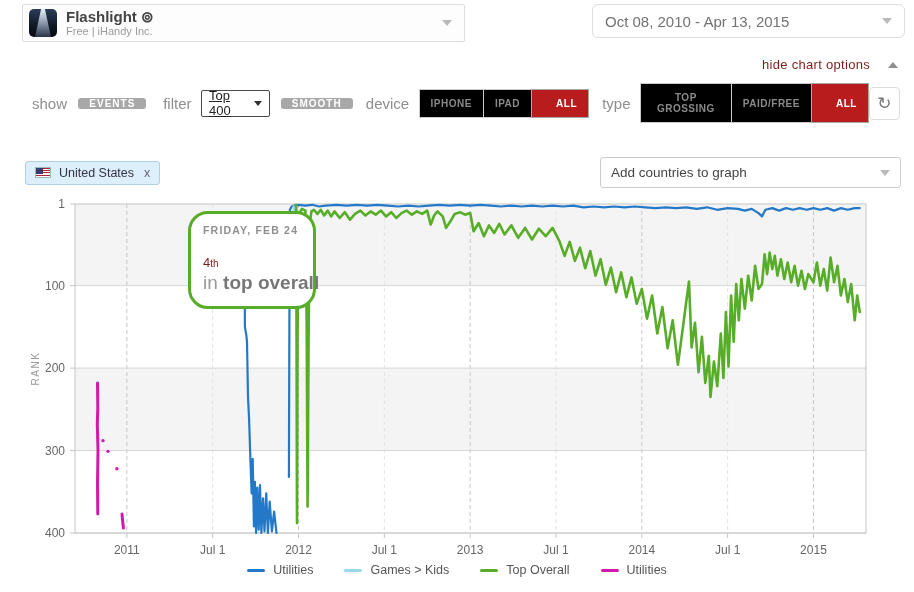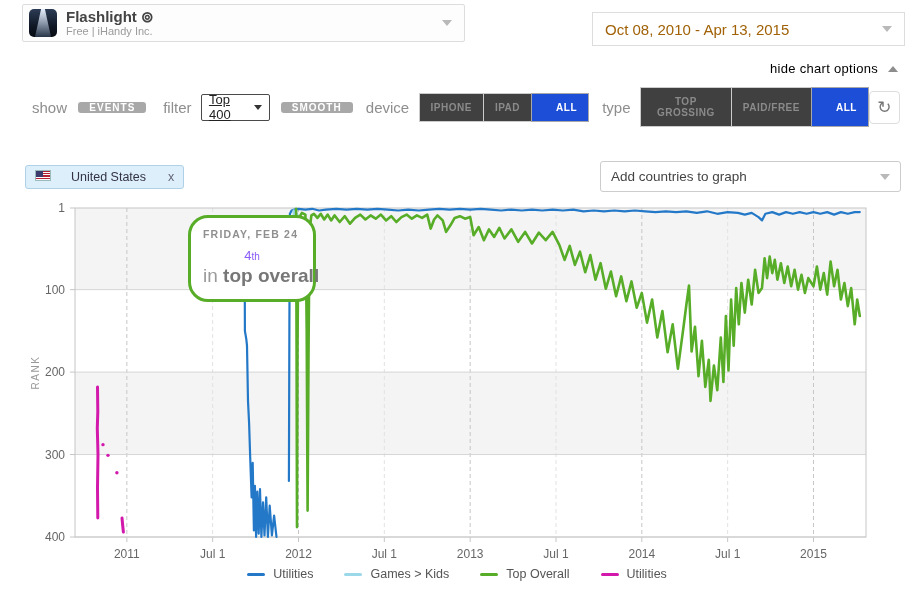--- a/index.html
+++ b/index.html
@@ -13,68 +13,68 @@
   .app-icon { width:28px; height:28px; border-radius:5px; margin-right:9px; position:relative; overflow:hidden;
               background:linear-gradient(180deg,#2c3c55 0%,#101826 60%,#070b12 100%); flex:0 0 auto; }
   .app-icon::after { content:""; position:absolute; left:6px; top:0; width:16px; height:28px;
               background:linear-gradient(180deg,rgba(235,244,255,.97),rgba(140,175,230,.25));
               clip-path:polygon(38% 0,62% 0,100% 100%,0 100%); }
   .app-text { line-height:1.15; }
   .app-title { font-size:15px; font-weight:700; color:#444; }
   .app-sub { font-size:11px; color:#9b9b9b; }
   .caret-down { width:0; height:0; border-left:5px solid transparent; border-right:5px solid transparent;
                 border-top:6px solid #b9b9b9; margin-left:auto; }
-  .date-picker { width:313px; height:34px; margin-top:8px; border:1px solid #ddd; border-radius:0; background:#fff;
-                 display:flex; align-items:center; padding:0 12px; font-size:15px; color:#a16207; cursor:pointer; }
+  .date-picker { width:313px; height:34px; margin-top:0; border:1px solid #ddd; border-radius:6px; background:#fff;
+                 display:flex; align-items:center; padding:0 12px; font-size:15px; color:#737373; cursor:pointer; }
 
   
   .hide-row { display:flex; justify-content:flex-end; align-items:center; padding:15px 16px 5px 0; }
-  .hide-link { font-size:13px; color:#000000; letter-spacing:.3px; cursor:pointer; display:flex; align-items:center; gap:10px; }
+  .hide-link { font-size:13px; color:#7f1d1d; letter-spacing:.3px; cursor:pointer; display:flex; align-items:center; gap:18px; }
   .caret-up { width:0; height:0; border-left:5px solid transparent; border-right:5px solid transparent;
               border-bottom:6px solid #8d8d8d; }
 
   
   .toolbar { display:flex; align-items:center; padding:6px 14px 6px 32px; }
   .tb-label { color:#8e8e8e; font-size:15px; }
   .btn-gray { background:#a8a8a8; color:#fff; font-size:10px; font-weight:700; letter-spacing:1px;
               padding:0 11px; border-radius:3px; border:0; cursor:pointer; font-family:inherit; }
   .select-box { border:1px solid #4a4a4a; background:#fff; height:27px; width:72px; border-radius:2px;
                 display:flex; align-items:center; justify-content:space-between; padding:0 7px;
                 font-size:13px; color:#222; cursor:pointer;text-decoration:underline; }
   .select-box .caret-down { border-top-color:#333; border-left-width:4px; border-right-width:4px; border-top-width:5px; margin-left:6px;}
   .seg { display:flex; }
-  .seg-btn { border:1px solid #ccc; background:#404040; color:#8a8a8a; font-size:10px; font-weight:700;
+  .seg-btn { border:1px solid #ccc; background:#000000; color:#8a8a8a; font-size:10px; font-weight:700;
              letter-spacing:.5px; padding:8px 11px; margin-left:-1px; cursor:pointer; font-family:inherit; }
   .seg-btn:first-child { margin-left:0; }
-  .seg-btn.active { background:#1d4ed8; color:#fff; border-color:#a8a8a8;padding-left:24px; }
+  .seg-btn.active { background:#b91c1c; color:#fff; border-color:#a8a8a8;padding-left:24px; }
   .refresh-btn { margin-left:auto; width:33px; height:33px; border:1px solid #ddd; border-radius:4px; background:#fff;
                  display:flex; align-items:center; justify-content:center; color:#777; font-size:17px;
                  font-family:"DejaVu Sans",sans-serif; cursor:pointer; } .gap10{width:10px;} .gap12{width:12px;} .gap14{width:14px;} .gap18{width:18px;}
 
   
   .countries-row { display:flex; align-items:center; padding:0 13px 0 25px; margin-top:28px; }
-  .country-tag { display:flex; align-items:flex-start; gap:20px; background:#ddeffa; border:1px solid #aed1e8;
+  .country-tag { display:flex; align-items:center; gap:8px; background:#ddeffa; border:1px solid #aed1e8;
                  border-radius:3px; padding:4px 9px; font-size:12.5px; color:#334; cursor:pointer; }
   .flag { width:16px; height:11px; position:relative; flex:0 0 auto;
           background:repeating-linear-gradient(180deg,#b22234 0 1.1px,#fff 1.1px 2.2px); border:0.5px solid #9bb; }
   .flag::after { content:""; position:absolute; left:0; top:0; width:7px; height:6px; background:#3c3b6e; }
   .tag-close { color:#667; margin-left:2px; }
   .add-countries { margin-left:auto; width:301px; height:31px; border:1px solid #ccc; border-radius:3px; background:#fff;
                    display:flex; align-items:center; padding:0 10px; font-size:13.5px; color:#444; cursor:pointer; }
 
   
   .chart-area { position:relative; height:402px; margin-top:3px; }
   #chart-svg { position:absolute; left:0; top:0; }
   .x-tick, .y-tick { fill:#666; font-size:12px; font-family:"Liberation Sans",sans-serif; }
   .y-label { fill:#999; font-size:10px; letter-spacing:1.5px; font-family:"Liberation Sans",sans-serif; }
 
   .chart-tooltip { position:absolute; left:188px; top:20px; width:128px; background:#fff;
                    border:3px solid #58ad28; border-radius:20px; padding:10px 12px 12px; z-index:5; }
   .tt-date { font-size:10.5px; font-weight:700; color:#8f8f8f; letter-spacing:1.2px; white-space:nowrap; }
-  .tt-rank { margin-top:8px; font-size:13px; color:#8b5cf6;text-align:center; }
+  .tt-rank { margin-top:19px; font-size:13px; color:#7f1d1d; }
   .tt-rank .suffix { font-size:10px; }
   .tt-cat { margin-top:2px; font-size:19px; color:#9a9a9a; white-space:nowrap; }
   .tt-cat b { color:#777; font-weight:700; }
 
   .legend { position:absolute; left:0; right:0; top:372px; display:flex; justify-content:center; gap:31px; }
   .legend-item { display:flex; align-items:center; gap:8px; font-size:12.5px; color:#555; cursor:pointer; }
   .legend-dash { width:18px; height:3px; border-radius:2px; }
 </style>
 </head>
 <body>

